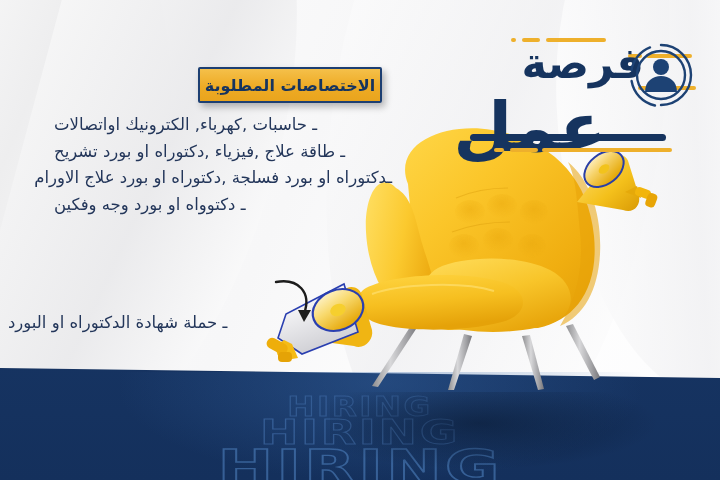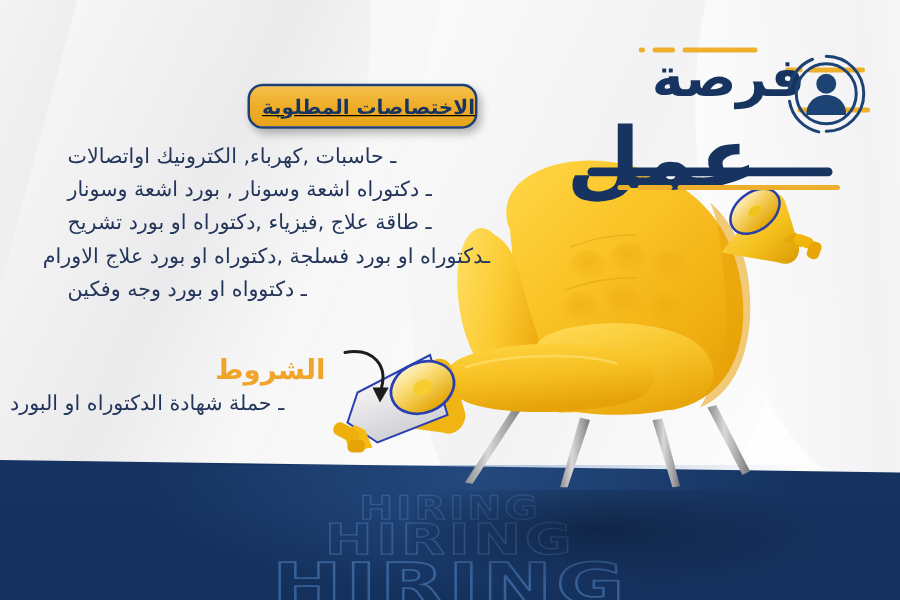--- a/index.html
+++ b/index.html
@@ -86,25 +86,24 @@
   .d10{right:198px;top:132px;width:10px;}
   .hl-underline{position:absolute;right:36px;top:118px;width:196px;height:7px;
     background:#16345f;border-radius:4px;}
 
   .avatar-badge{position:absolute;right:8px;top:26px;width:66px;height:66px;}
 
   
   .badge{
     position:absolute;left:198px;top:67px;width:180px;height:32px;
     background:linear-gradient(180deg,#f5c04a 0%,#eeab25 55%,#e9a41d 100%);
-    border:2px solid #1d3f72;border-radius:12px;
+    border:2px solid #1d3f72;border-radius:2px;
     box-shadow:3px 4px 7px rgba(0,0,0,.28);
-    display:flex;align-items:center;
+    display:flex;align-items:center;justify-content:center;
     direction:rtl;
-    text-decoration:underline;
   }
   .badge span{font-size:16px;font-weight:bold;color:#16345f;letter-spacing:0;}
 
   
   .spec-list{
     position:absolute;left:0;top:112px;width:392px;direction:rtl;text-align:left;
     padding-right:0;
   }
   .spec-item{
     font-size:16.5px;color:#23365a;line-height:1.62;
@@ -299,22 +298,20 @@
       <path d="M17 50 C17 39 25 34 33 34 C41 34 49 39 49 50 Z" fill="#1d4274"></path>
     </svg>
   </div>
 
   <div class="badge">
     <span>الاختصاصات المطلوبة</span>
   </div>
 
   <div class="spec-list">
     <div class="spec-item">ـ حاسبات ,كهرباء, الكترونيك اواتصالات</div>
-    <div class="spec-item">ـ دكتوراه اشعة وسونار , بورد اشعة وسونار</div>
     <div class="spec-item">ـ طاقة علاج ,فيزياء ,دكتوراه او بورد تشريح</div>
     <div class="spec-item">ـدكتوراه او بورد فسلجة ,دكتوراه او بورد علاج الاورام</div>
     <div class="spec-item">ـ دكتوواه او بورد وجه وفكين</div>
   </div>
 
-  <div class="cond-title">الشروط</div>
   <div class="cond-text">ـ حملة شهادة الدكتوراه او البورد</div>
 
 </div>
 
 </body></html>

